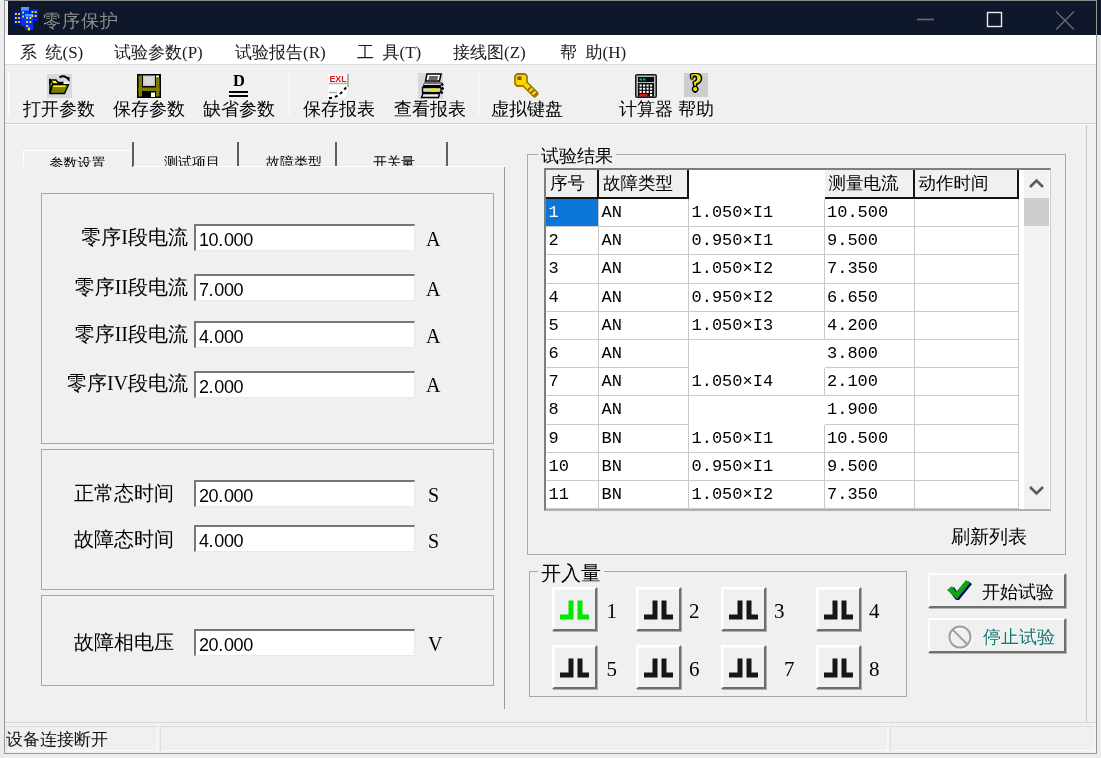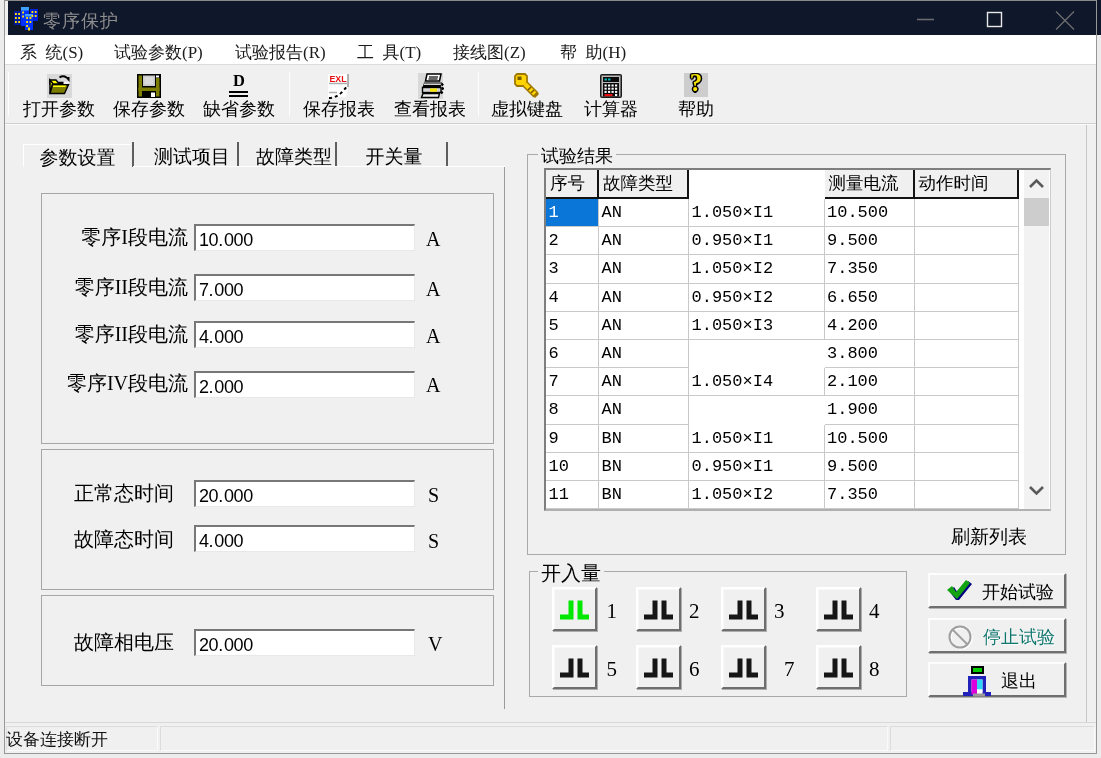--- a/index.html
+++ b/index.html
@@ -15,21 +15,21 @@
 
 #tbar{position:absolute;left:0;top:66px;width:100%;height:58px;background:#f0f0f0;border-bottom:1px solid #cfcfcf}
 .tbtn{position:absolute;top:0;height:56px;text-align:center}
 .tbtn .lbl{position:absolute;top:34px;width:100%;font-size:18px;line-height:19px;color:#000;white-space:nowrap}
 .tbtn .ico{position:absolute;top:7px;left:50%;margin-left:-13px;width:26px;height:26px}
 .tsep{position:absolute;top:6px;width:1px;height:44px;background:#c2c2c2;border-right:1px solid #fdfdfd}
 
 #client{position:absolute;left:0;top:124px;width:100%;height:598px;background:#f0f0f0}
 
 #tabs{position:absolute;left:19px;top:16px;width:424px;height:27px}
-.tab{position:absolute;top:4px;height:26px;font-size:19px;color:#000;text-align:center;line-height:26px}
+.tab{position:absolute;top:10px;height:26px;font-size:14px;color:#000;text-align:center;line-height:26px}
 .tdiv{position:absolute;top:2px;width:2px;height:25px;background:#5e5e5e}
 #panel{position:absolute;left:19px;top:43px;width:481px;height:542px;background:#f0f0f0}
 .gbox{position:absolute;left:18px;width:453px;border:1px solid #a6a6a6}
 .flabel{position:absolute;font-size:20px;color:#000;white-space:nowrap}
 .finput{position:absolute;left:171px;width:221px;height:27px;background:#fff;border-top:2px solid #777;border-left:2px solid #777;border-bottom:1px solid #e8e8e8;border-right:1px solid #e8e8e8;font-family:"Liberation Sans",sans-serif;font-size:18px;line-height:29px;padding-left:3px;letter-spacing:-0.4px;color:#000}
 .unit{position:absolute;font-size:20px;font-family:"Liberation Serif",serif}
 
 .grp{position:absolute;border:1px solid #a9a9a9}
 .glabel{position:absolute;top:-11px;background:#f0f0f0;font-size:18px;padding:0 3px;white-space:nowrap}
 
@@ -160,21 +160,21 @@
         <div class="ico" id="ic-key"><svg width="26" height="26" viewBox="0 0 26 26">
 <path d="M3 1 L11 1 L13 3 L13 11 L11 13 L3 13 L1 11 L1 3 Z" fill="#ffd400" stroke="#a07800" stroke-width="1.8"></path>
 <rect x="3.5" y="3.5" width="4" height="3.5" fill="#7a5c00"></rect>
 <path d="M11 11 L22 22" stroke="#a07800" stroke-width="7"></path>
 <path d="M11 11 L21.5 21.5" stroke="#ffd400" stroke-width="4"></path>
 <path d="M14 17 L17 14 M17 20 L20 17 M20 23 L23 20" stroke="#7a5c00" stroke-width="1.6"></path>
 <path d="M20 24 L24 20" stroke="#a07800" stroke-width="3"></path>
 </svg></div>
         <div class="lbl">虚拟键盘</div>
       </div>
-    <div class="tbtn" style="left:580px;width:54px">
+    <div class="tbtn" style="left:615px;width:54px">
         <div class="ico" id="ic-calc"><svg width="24" height="26" viewBox="0 0 24 26">
 <rect x="1" y="1" width="22" height="24" rx="2" fill="#1a1a1a"></rect>
 <rect x="2.5" y="2.5" width="19" height="21" fill="#b9b9b9"></rect>
 <rect x="4" y="4" width="16" height="5" fill="#0a0a0a"></rect>
 <rect x="5.5" y="5.5" width="2.5" height="2" fill="#00b8b8"></rect>
 <rect x="9" y="5.5" width="2.5" height="2" fill="#00b8b8"></rect>
 <rect x="4" y="10" width="16" height="13.5" fill="#0a0a0a"></rect>
 <g fill="#fff">
 <rect x="5.5" y="11.5" width="2.2" height="2"></rect>
               <rect x="9" y="11.5" width="2.2" height="2"></rect>
@@ -416,32 +416,20 @@
           <circle cx="13" cy="13" r="10.5"></circle>
             <line x1="5.5" y1="5.5" x2="20.5" y2="20.5"></line>
         </g>
         <g fill="none" stroke="#9f9f9f" stroke-width="2">
           <circle cx="13" cy="13" r="10.5"></circle>
             <line x1="5.5" y1="5.5" x2="20.5" y2="20.5"></line>
         </g>
       </svg>
       <span style="position:absolute;left:53px;top:5px;font-size:18px;color:#0f766e;text-shadow:1px 1px 0 #fdfdfd">停止试验</span>
     </div>
-    <div class="btn3d" style="left:924px;top:538px;width:138px;height:35px">
-      <svg style="position:absolute;left:31px;top:1px" width="32" height="32" viewBox="0 0 32 32">
-<rect x="10" y="1" width="13" height="8" fill="#000"></rect>
-<rect x="12" y="3" width="9" height="4" fill="#00cc00"></rect>
-<path d="M2 27 L2 31 L30 31 L30 27 L25 27 L25 11 L7 11 L7 27 Z M10.5 27 L10.5 14.5 L21.5 14.5 L21.5 27 Z" fill="#2222bb" fill-rule="evenodd"></path>
-<rect x="10.5" y="14.5" width="5.5" height="15" fill="#dd00dd"></rect>
-<rect x="16" y="14.5" width="5.5" height="10" fill="#30d5f5"></rect>
-<rect x="16" y="24.5" width="5.5" height="6.5" fill="#fff"></rect>
-<rect x="12" y="28.5" width="12" height="3" fill="#9a9a9a"></rect>
-</svg>
-      <span style="position:absolute;left:71px;top:5px;font-size:18px">退出</span>
-    </div>
   </div>
   <div id="status">
     <div class="sect" style="left:2px;width:152px"></div>
     <div class="sect" style="left:156px;width:728px"></div>
     <div class="sect" style="left:886px;width:205px"></div>
     <div class="stxt">设备连接断开</div>
   </div>
 </div>
 
 </body></html>

